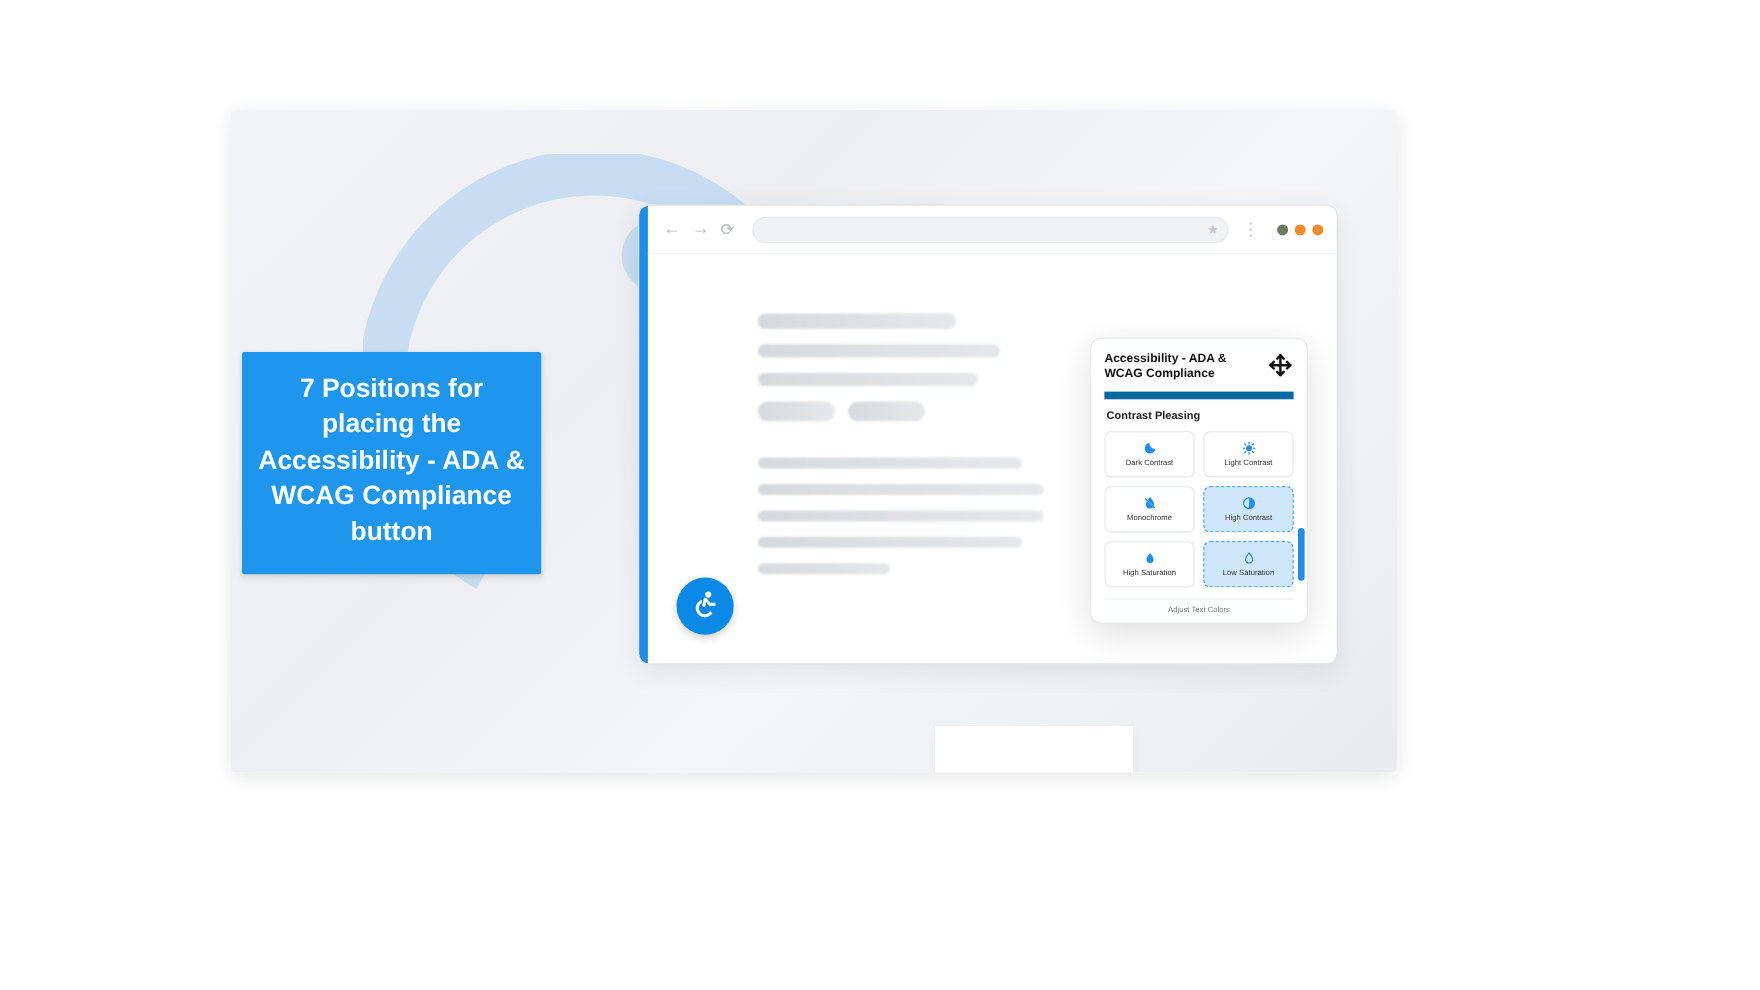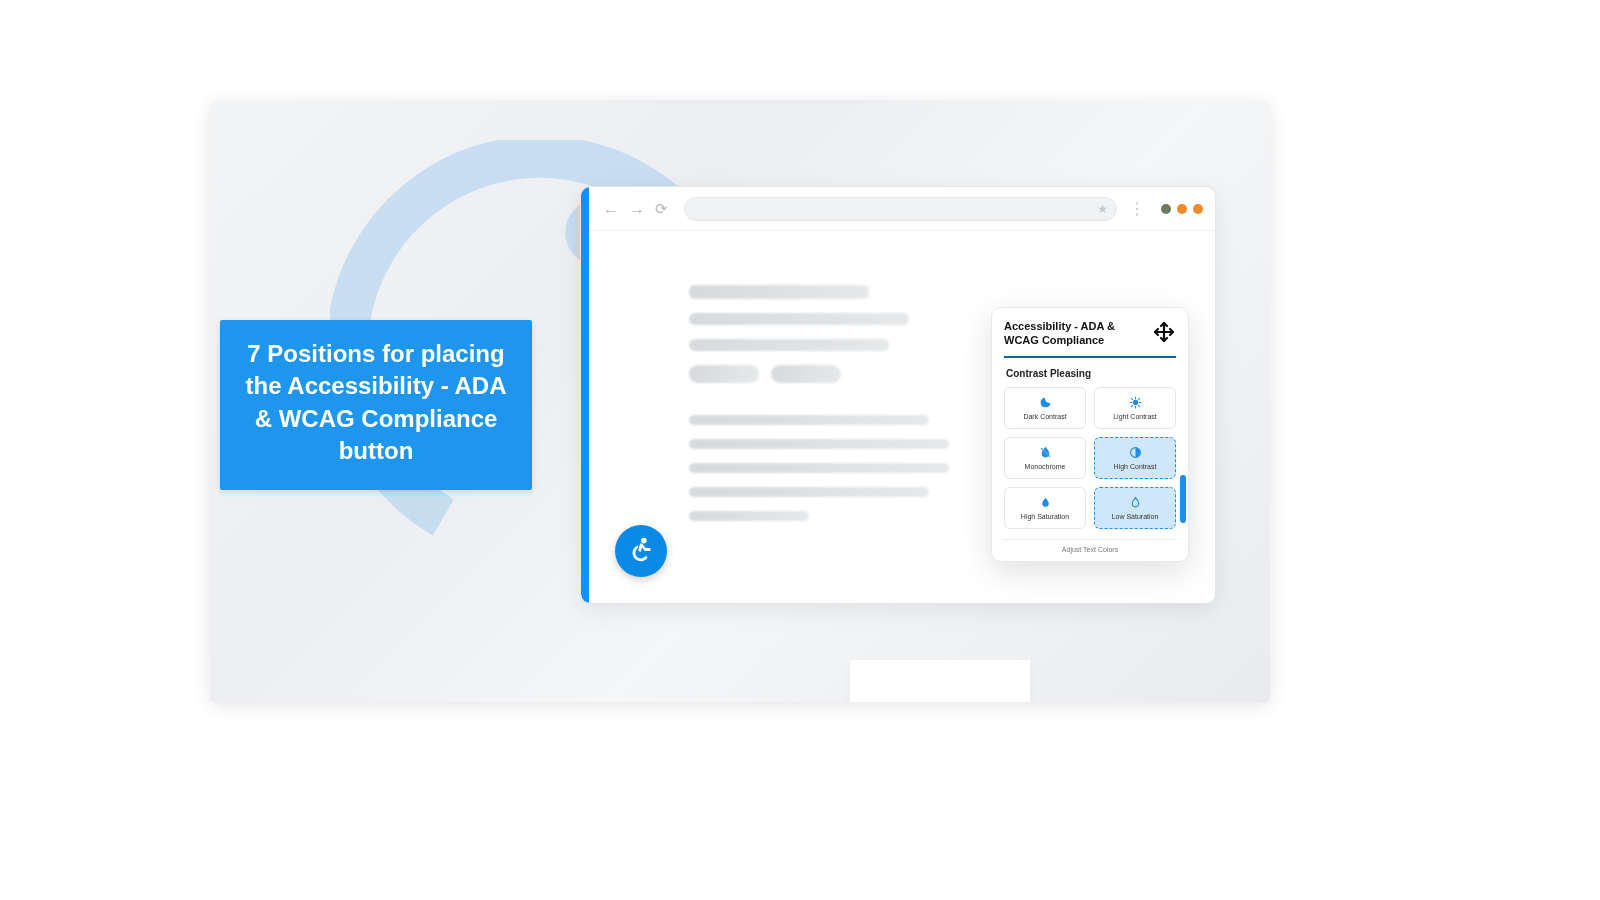--- a/index.html
+++ b/index.html
@@ -19,21 +19,21 @@
     box-shadow: 0 4px 18px rgba(0,0,0,.10);
     overflow:hidden;
   }
   
   .bg-glyph {
     position:absolute; left:120px; top:40px; width:420px; height:420px; opacity:.18;
   }
   .bg-glyph svg { width:100%; height:100%; }
   
   .headline {
-    position:absolute; left:10px; top:220px; width:312px;
+    position:absolute; left:10px; top:220px; width:272px;
     padding:18px 14px 22px 14px;
     background:#1f96ed;
     color:#fff; text-align:center;
     font-weight:700; font-size:24px; line-height:1.35;
     border-radius:2px;
     box-shadow:0 2px 6px rgba(0,0,0,.12);
   }
   
   .browser {
     position:absolute; left:370px; top:86px;
@@ -98,21 +98,21 @@
   
   .panel {
     position:absolute; right:26px; top:120px;
     width:198px; background:#fff;
     border:1px solid #e7e9ec; border-radius:10px;
     box-shadow:0 10px 32px rgba(0,0,0,.12);
     padding:12px 12px 8px 12px;
   }
   .panel .head{
     display:flex; align-items:flex-start; gap:23px;
-    padding-bottom:8px; border-bottom:2px solid #0369a1; margin-bottom:10px;
+    padding-bottom:8px; border-bottom:7px solid #0369a1; margin-bottom:10px;
   }
   .panel .title { font-size:11px; font-weight:800; color:#111; line-height:1.25; flex:1; }
   .panel .move { width:24px; height:24px; color:#111; }
   .panel .move svg{width:100%;height:100%;}
   .panel .section-label { font-size:10px; font-weight:700; color:#222; margin:2px 0 8px 2px;}
   .grid { display:grid; grid-template-columns:1fr 1fr; gap:8px; position:relative;}
   .opt {
     border:1px solid #e3e6ea; border-radius:6px;
     height:42px; display:flex; flex-direction:column; align-items:center; justify-content:center;
     gap:2px; background:#fff;

